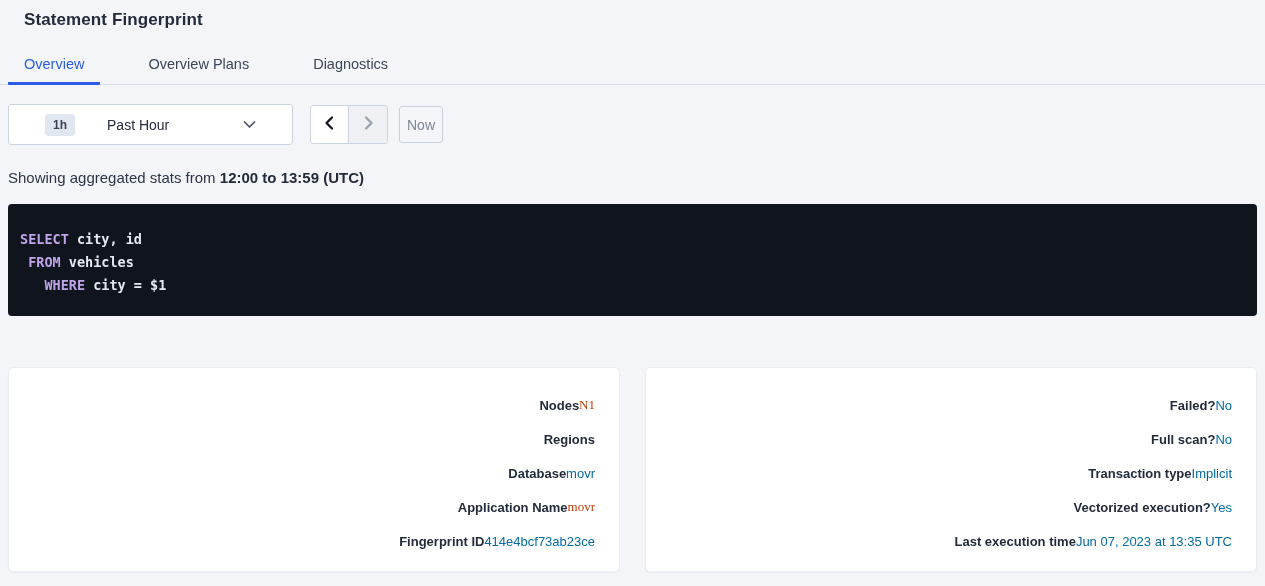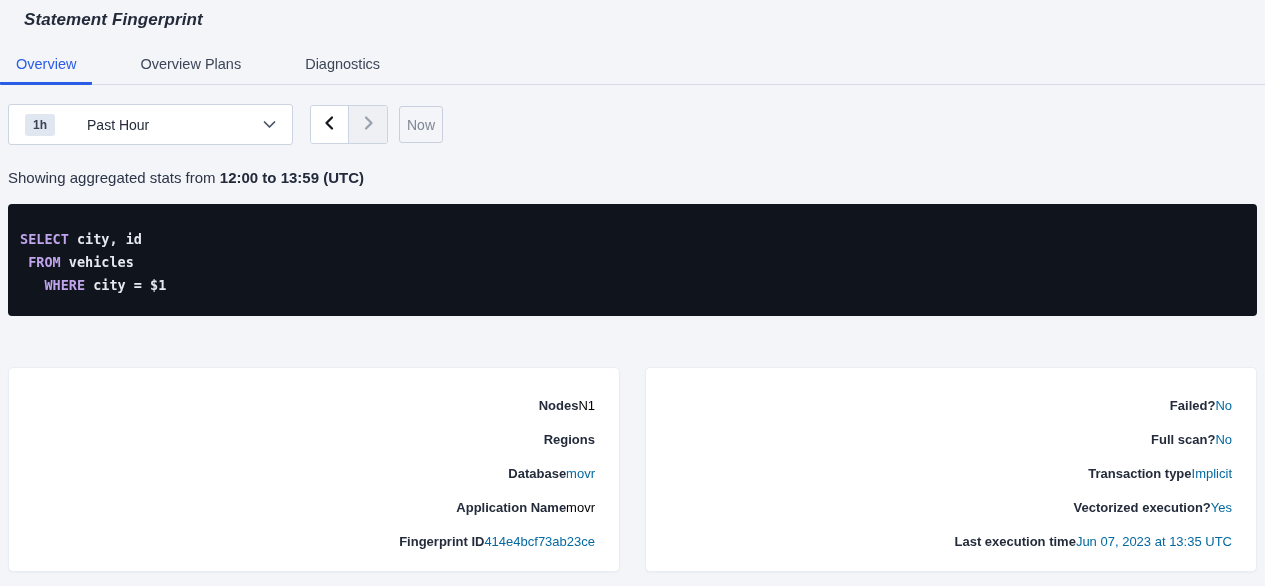--- a/index.html
+++ b/index.html
@@ -7,25 +7,26 @@
   body {
     background: #f3f5f9;
     font-family: "Liberation Sans", sans-serif;
     color: #242c3c;
     overflow: hidden;
   }
   .page { width: 1265px; height: 586px; }
 
   
   .header { padding: 10px 24px 0; }
-  .page-title { font-size: 17px; font-weight: 700; color: #232b3b; letter-spacing: 0.1px; font-style: italic; }
+  .page-title { font-size: 17px; font-weight: 700; color: #232b3b; letter-spacing: 0.1px; }
 
   
   .tab-bar {
     margin-top: 18px;
+    padding-left: 8px;
     border-bottom: 1px solid #d7dde8;
     display: flex;
     gap: 32px;
   }
   .tab {
     padding: 8px 16px 10px;
     font-size: 14.5px;
     color: #3c4657;
     border-bottom: 3px solid transparent;
     margin-bottom: -1px;
@@ -44,21 +45,21 @@
     align-items: center;
   }
   .time-dropdown {
     width: 285px;
     height: 41px;
     background: #ffffff;
     border: 1px solid #cdd4e1;
     border-radius: 3px;
     display: flex;
     align-items: center;
-    padding: 0 16px;
+    padding: 0 36px;
     cursor: pointer;
   }
   .time-badge {
     background: #e1e7f1;
     color: #3a4354;
     font-size: 12px;
     font-weight: 700;
     padding: 5px 8px;
     border-radius: 3px;
     line-height: 1;
@@ -138,21 +139,21 @@
     padding: 20px 24px 15px 28px;
   }
   .card-row {
     height: 34px;
     display: flex;
     align-items: center;
     justify-content: flex-end;
   }
   .row-label { font-size: 13px; font-weight: 700; color: #242c3c; }
   .row-value { font-size: 13px; color: #0369a1; text-align: right; }
-  .row-value.link { color: #000000; cursor: pointer; }
+  .row-value.link { color: #c2410c; cursor: pointer; font-family: Liberation Serif, serif; }
 </style>
 </head>
 <body>
 
 <div class="page">
 
   <div class="header">
     <div class="page-title">Statement Fingerprint</div>
   </div>
 

